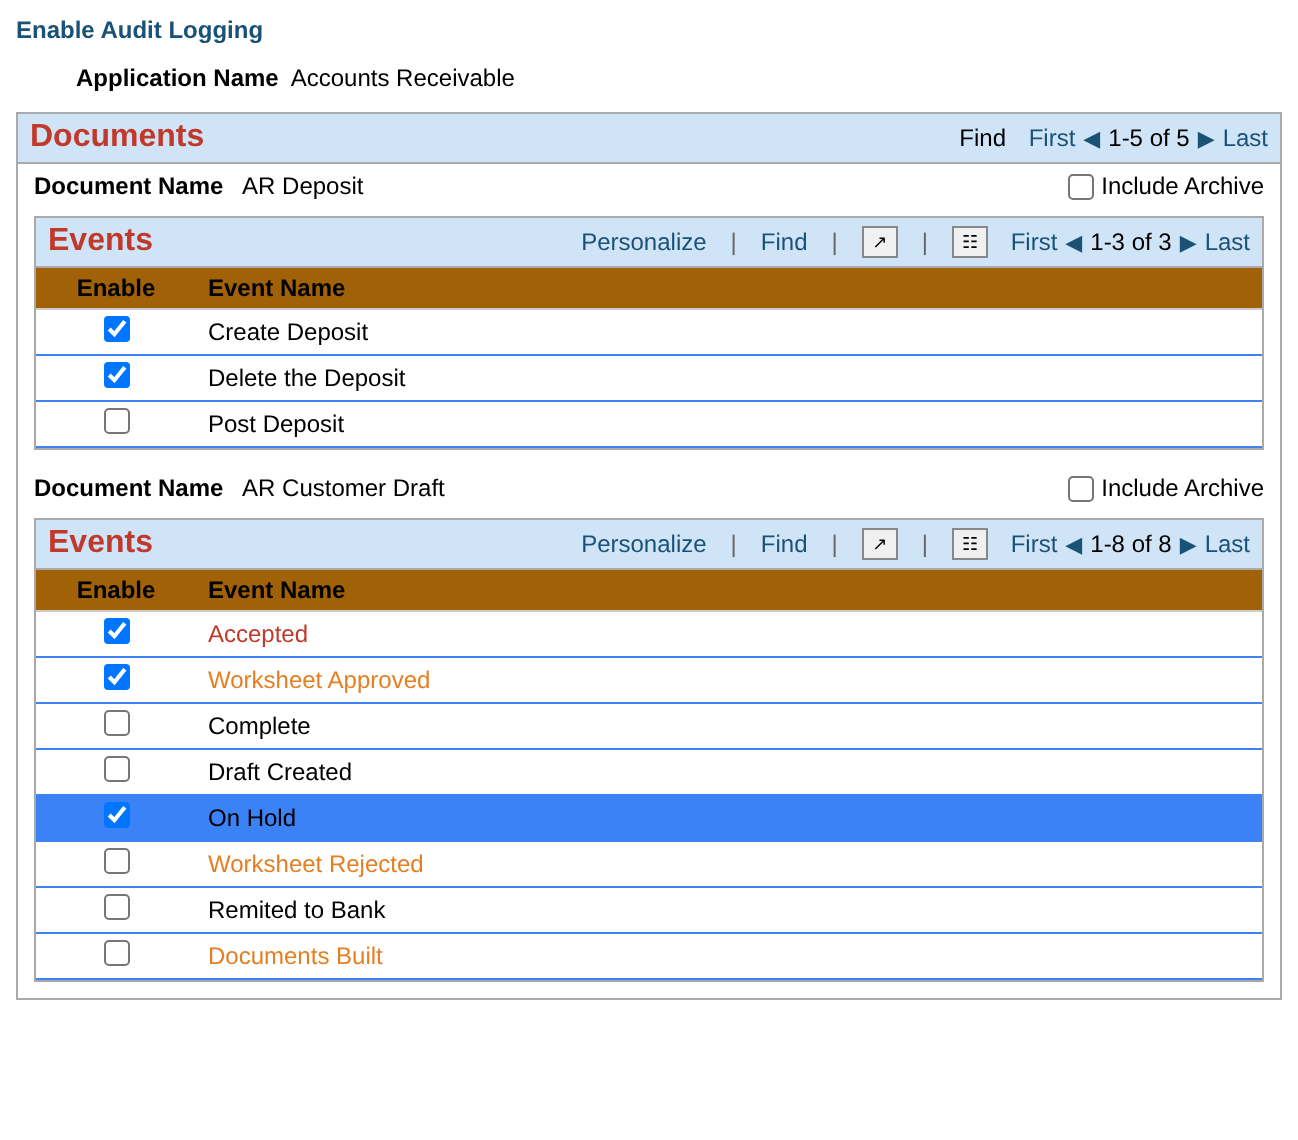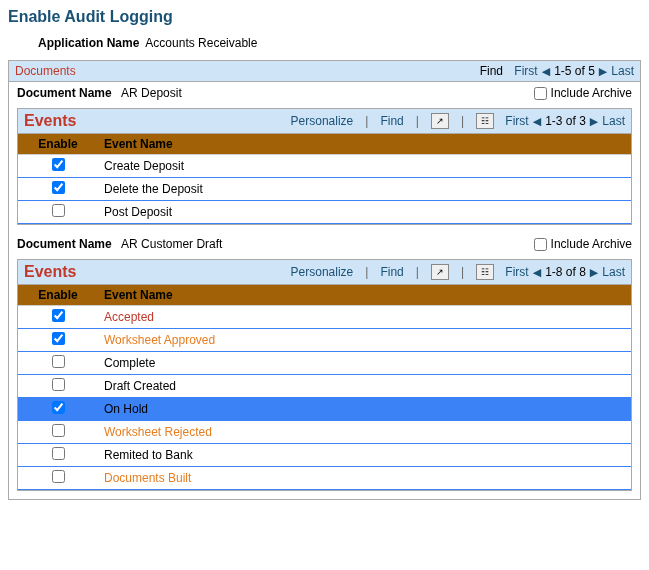--- a/index.html
+++ b/index.html
@@ -6,21 +6,21 @@
     body {
       font-family: Arial, sans-serif;
       font-size: 12px;
       color: #000;
       background: #fff;
       width: 649px;
       min-height: 570px;
       padding: 8px;
     }
     h1.page-title {
-      font-size: 16px;
+      font-size: 12px;
       color: #1a5276;
       font-weight: bold;
       margin-bottom: 10px;
     }
     .app-name-row {
       display: flex;
       align-items: center;
       margin-bottom: 10px;
       padding-left: 30px;
     }
@@ -35,22 +35,22 @@
     .section-header {
       background: #d0e4f7;
       display: flex;
       align-items: center;
       justify-content: space-between;
       padding: 3px 6px;
       border-bottom: 1px solid #aaa;
     }
     .section-title {
       color: #c0392b;
-      font-weight: normal;
-      font-size: 12px;
+      font-weight: bold;
+      font-size: 16px;
     }
     .section-nav {
       display: flex;
       align-items: center;
       gap: 4px;
       font-size: 12px;
       color: #000;
     }
     .nav-link {
       color: #1a5276;

